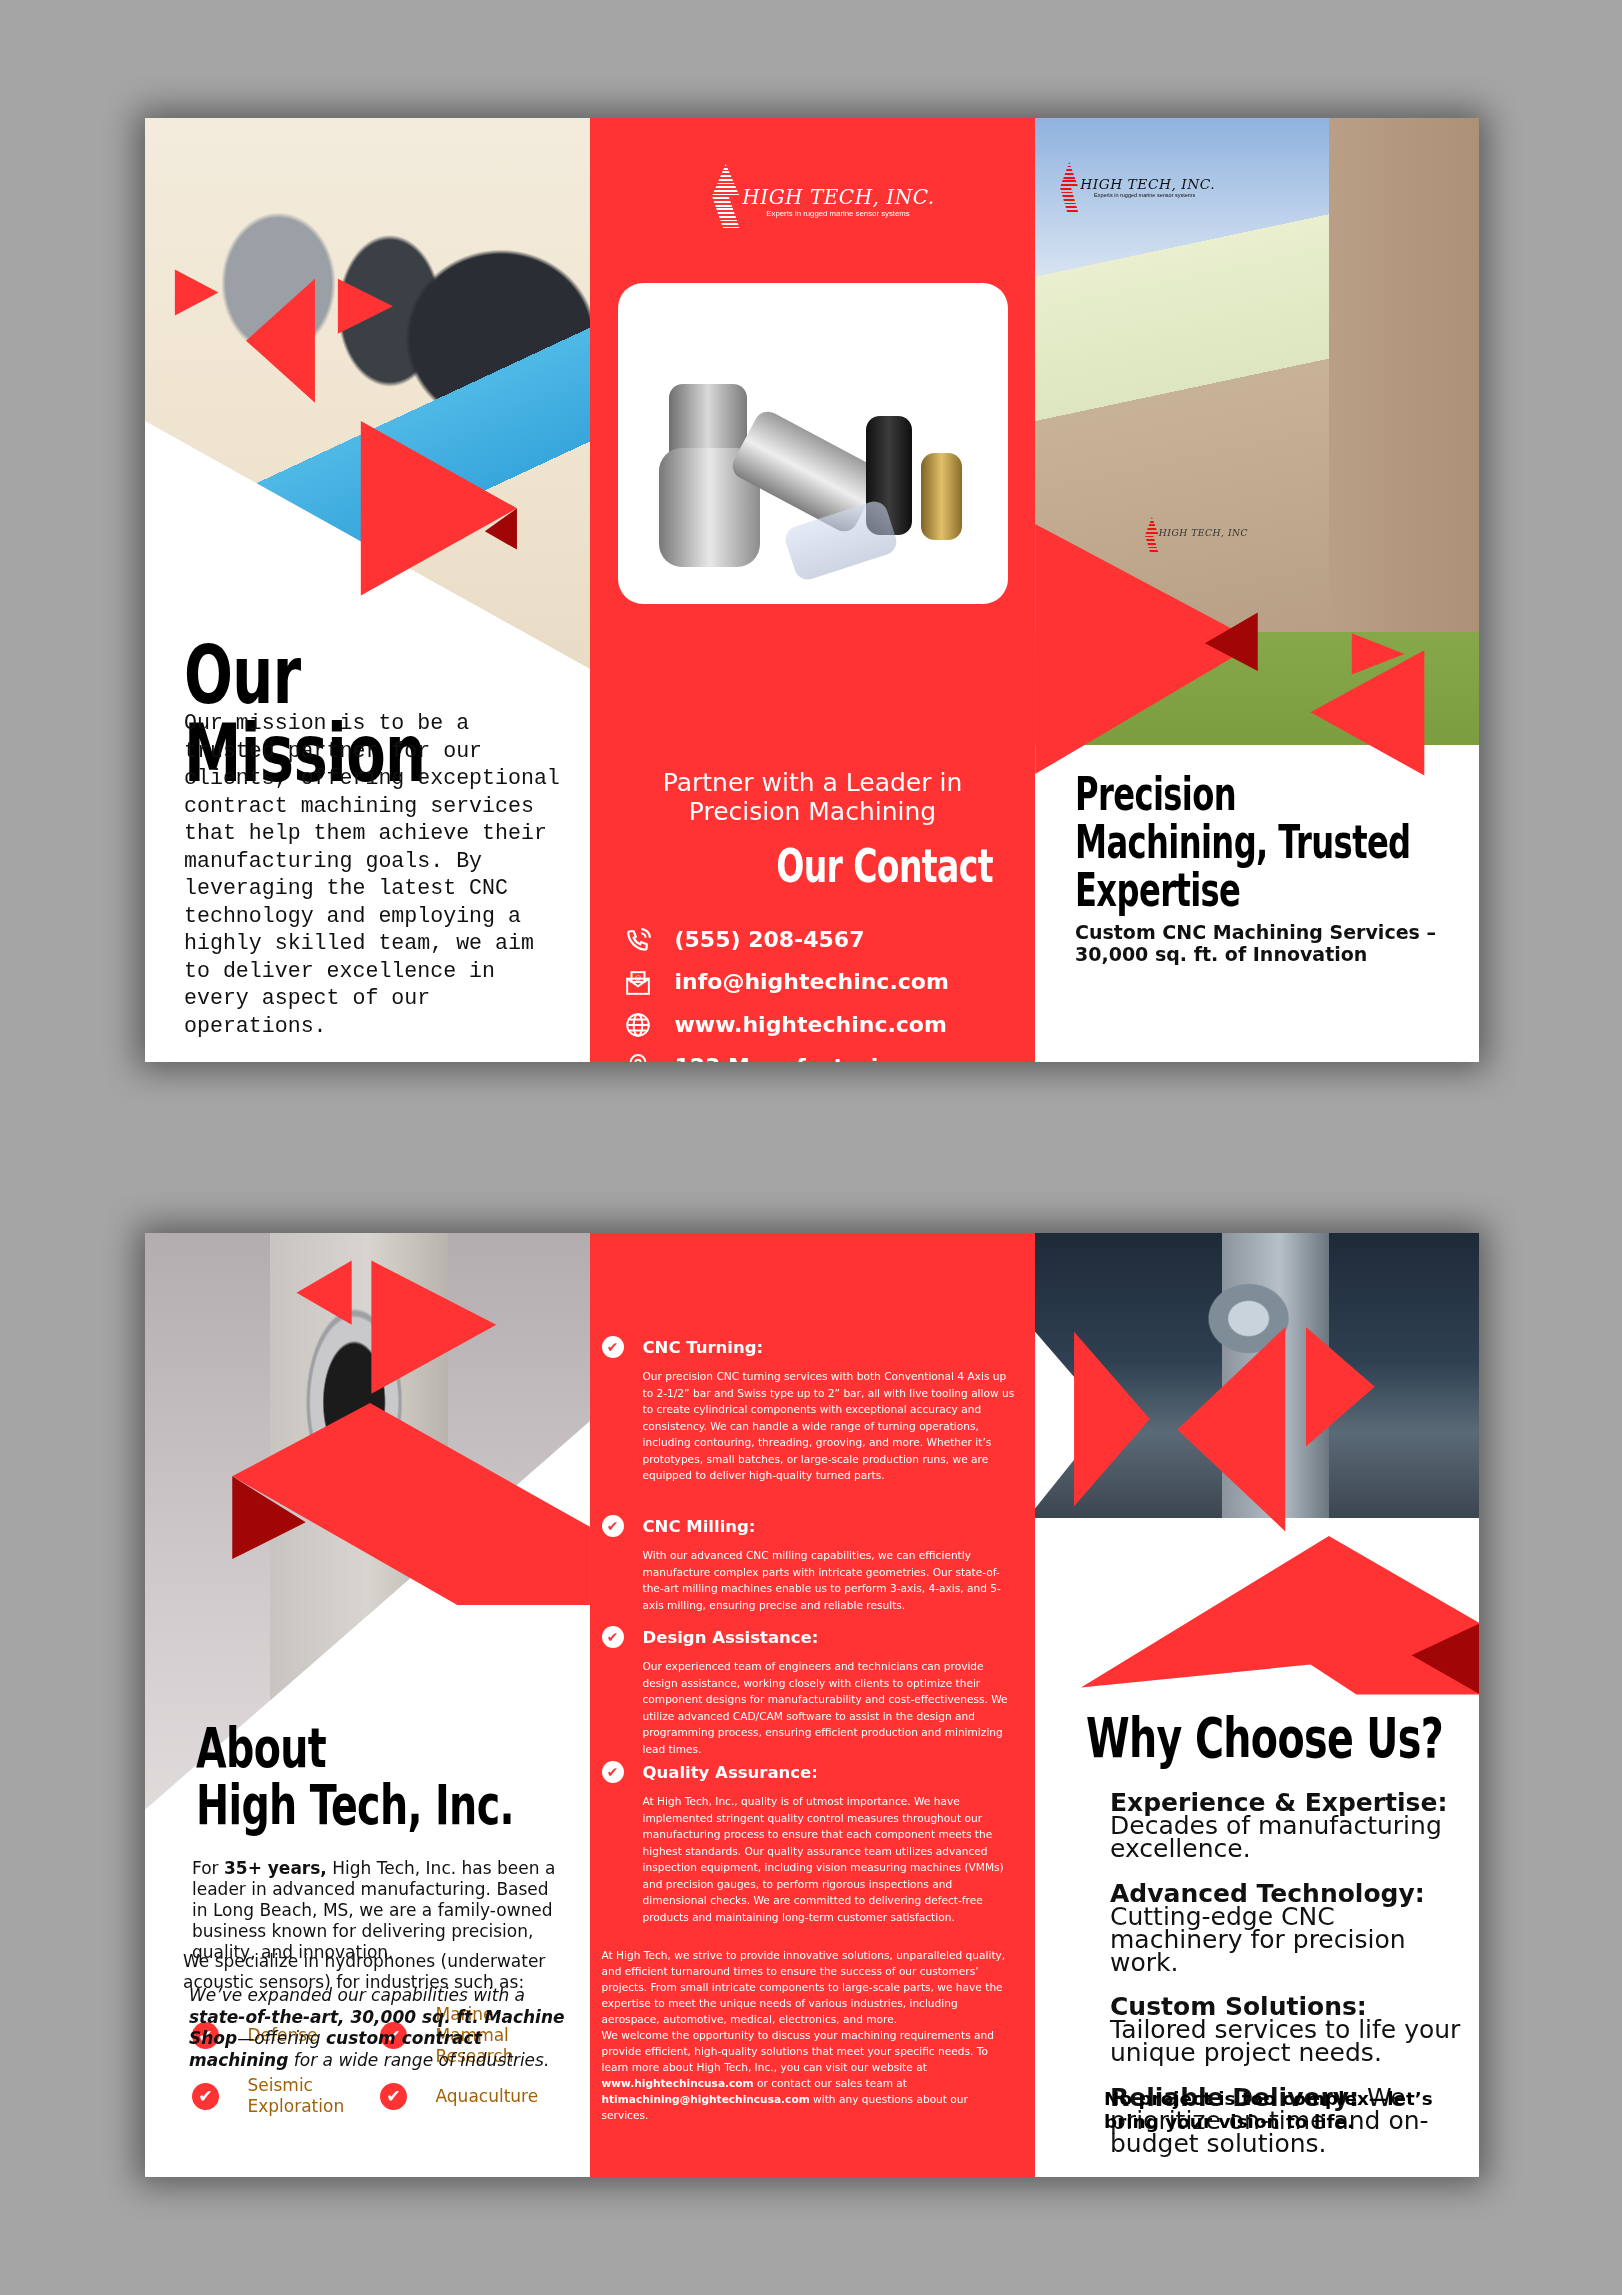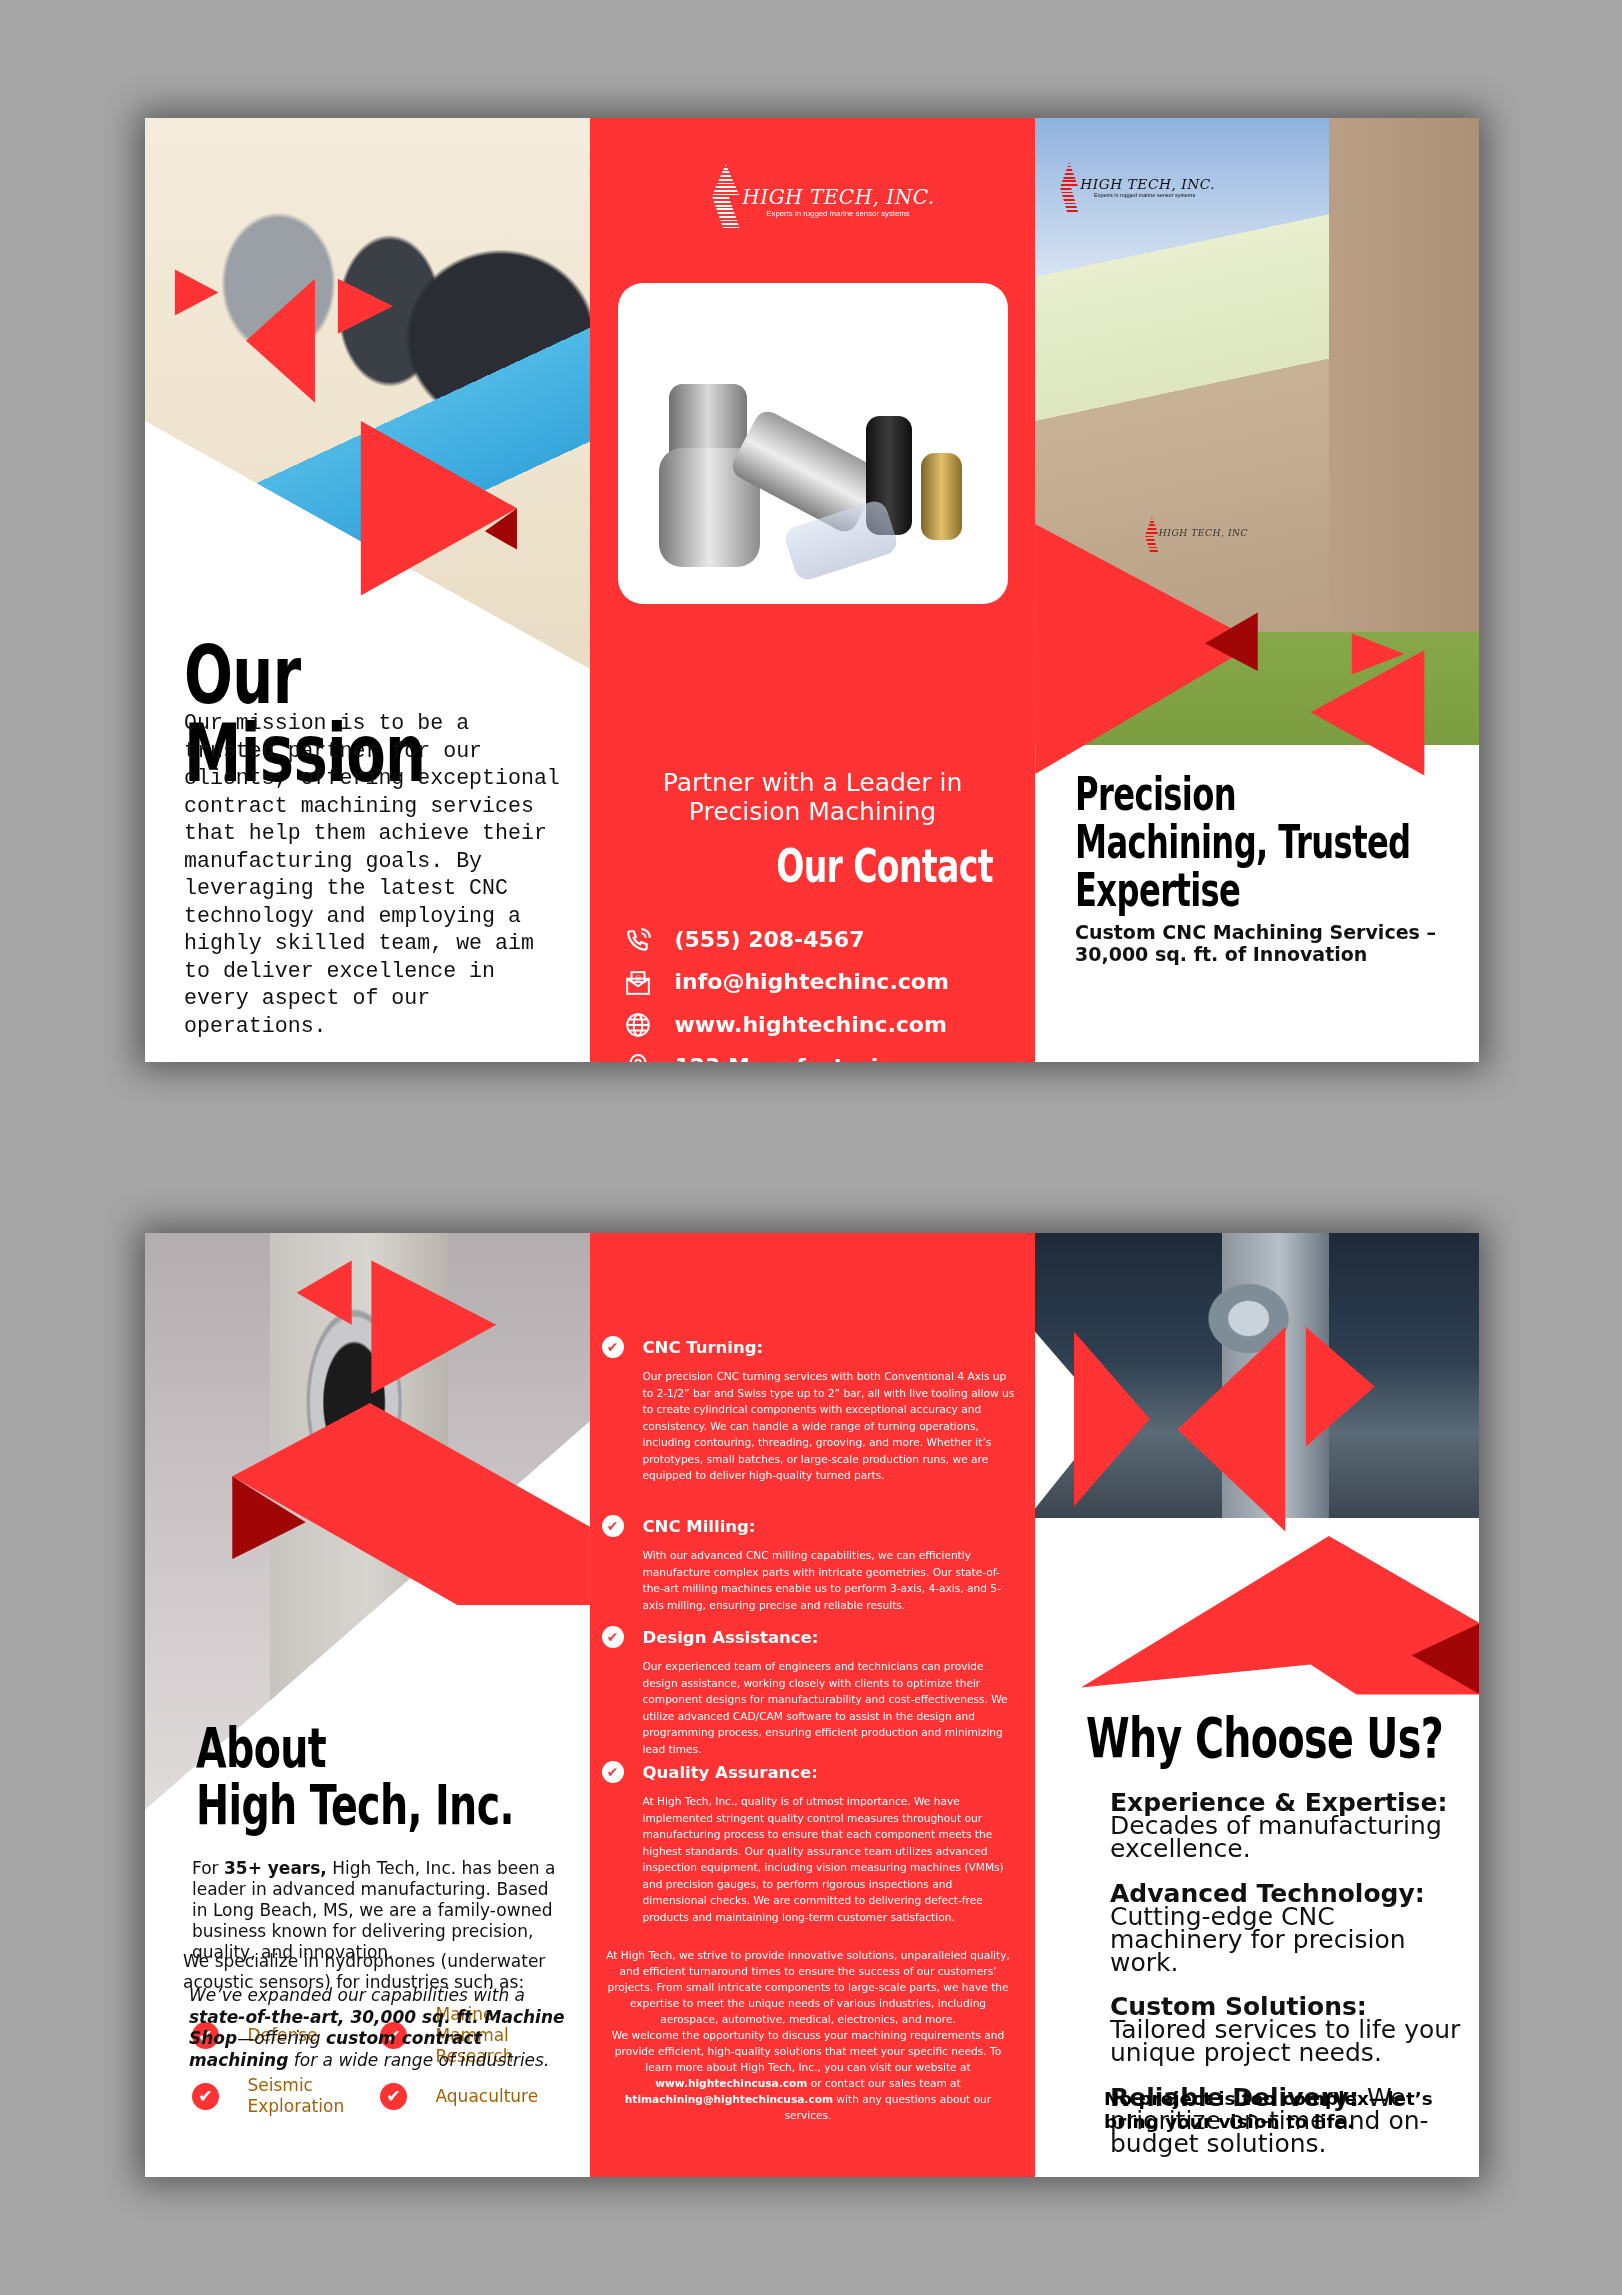--- a/index.html
+++ b/index.html
@@ -78,21 +78,21 @@
   .ind .chk { width: 27px; height: 27px; border-radius: 50%; background: #ff3333; color: #fff; display: flex; align-items: center; justify-content: center; font-size: 17.4px; font-weight: bold; margin-right: 28.5px; flex: none; }
   .ind .lbl { font-size: 17px; line-height: 21px; color: #a16207; }
   .expanded { position: absolute; left: 44px; top: 752px; width: 376px; font-size: 17px; line-height: 21.6px; color: #111; font-style: italic; }
 
   .offer-title { position: absolute; left: 11.5px; top: 27.5px; color: #fff; font-size: 42px; }
   .offer-title span { display: inline-block; transform: scaleX(0.72); transform-origin: left; }
   .offer-item { position: absolute; left: 11.5px; width: 413px; color: #fff; }
   .offer-item .head { display: flex; align-items: center; font-size: 16.5px; font-weight: bold; }
   .offer-item .head .chk { width: 22px; height: 22px; border-radius: 50%; background: #fff; color: #ff3333; display: flex; align-items: center; justify-content: center; font-size: 13.8px; margin-right: 19px; flex: none; }
   .offer-item .desc { margin-left: 41px; margin-top: 10px; font-size: 10.6px; line-height: 16.5px; }
-  .offer-closing { position: absolute; left: 11.5px; top: 714px; width: 413px; color: #fff; font-size: 10.6px; line-height: 16px; text-align: center; }
+  .offer-closing { position: absolute; left: 11.5px; top: 714px; width: 413px; color: #fff; font-size: 10.6px; line-height: 16px; }
 
   .cnc-photo { height: 285px;
     background:
       radial-gradient(ellipse at 48% 30%, #c9d3dc 0 6%, #7f8d99 6.5% 12%, transparent 12.5%),
       linear-gradient(90deg, transparent 42%, #8b949c 42%, #b7c0c8 55%, #6b7680 66%, transparent 66%),
       linear-gradient(180deg, #1e2a38 0%, #2f4052 45%, #5a6a76 70%, #3c4650 100%);
   }
   .why-title { position: absolute; left: 51px; top: 473px; font-size: 55px; color: #000; transform: scaleX(0.72); width: 597px; }
   .why-list { position: absolute; left: 75px; top: 558px; width: 358px; }
   .why-item { font-size: 25px; line-height: 23px; color: #111; margin-bottom: 21.6px; }

